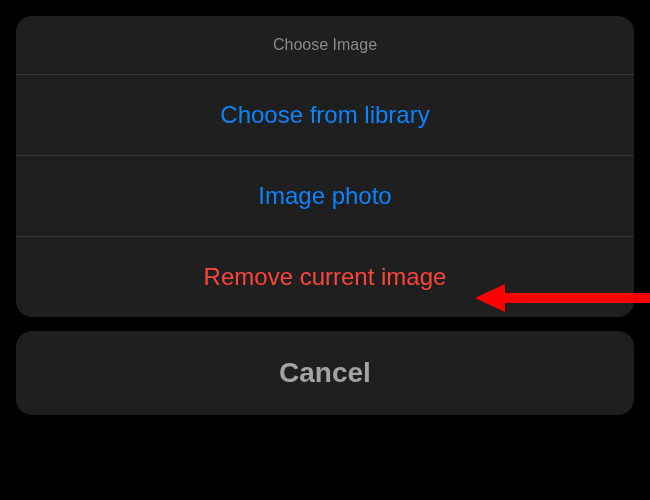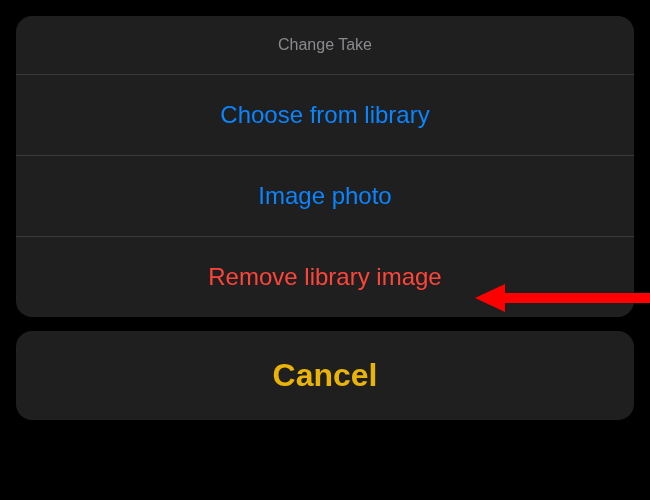--- a/index.html
+++ b/index.html
@@ -58,23 +58,23 @@
     }
     
     .cancel-group {
       background: #1f1f1f;
       border-radius: 16px;
       overflow: hidden;
     }
     
     .cancel-button {
       text-align: center;
-      font-size: 32px;
+      font-size: 28px;
       font-weight: 600;
-      color: #eab308;
+      color: #a3a3a3;
       padding: 26px 0;
       cursor: pointer;
     }
     
     .arrow-annotation {
       position: absolute;
       top: 278px;
       right: 0;
       display: flex;
       align-items: center;
@@ -83,29 +83,29 @@
     
     .arrow-svg {
       width: 175px;
       height: 40px;
     }
   </style>
 </head>
 <body>
 
 <div class="action-sheet-group">
-  <div class="sheet-title">Change Take</div>
+  <div class="sheet-title">Choose Image</div>
   <div class="sheet-option option-blue">
     <span>Choose from library</span>
   </div>
   <div class="sheet-option option-blue">
     <span>Image photo</span>
   </div>
   <div class="sheet-option option-red">
-    <span>Remove library image</span>
+    <span>Remove current image</span>
   </div>
 </div>
 
 <div class="cancel-group">
   <div class="cancel-button">
     <span>Cancel</span>
   </div>
 </div>
 
 <div class="arrow-annotation">

